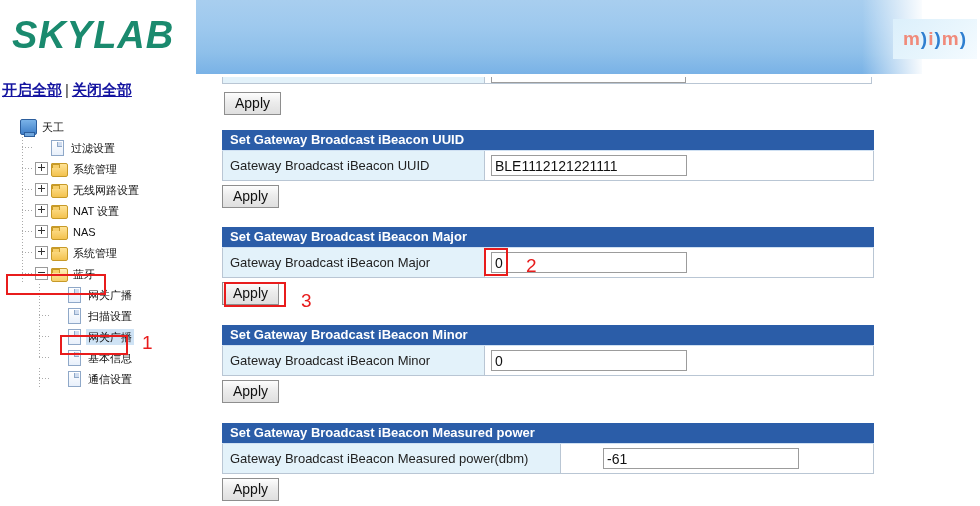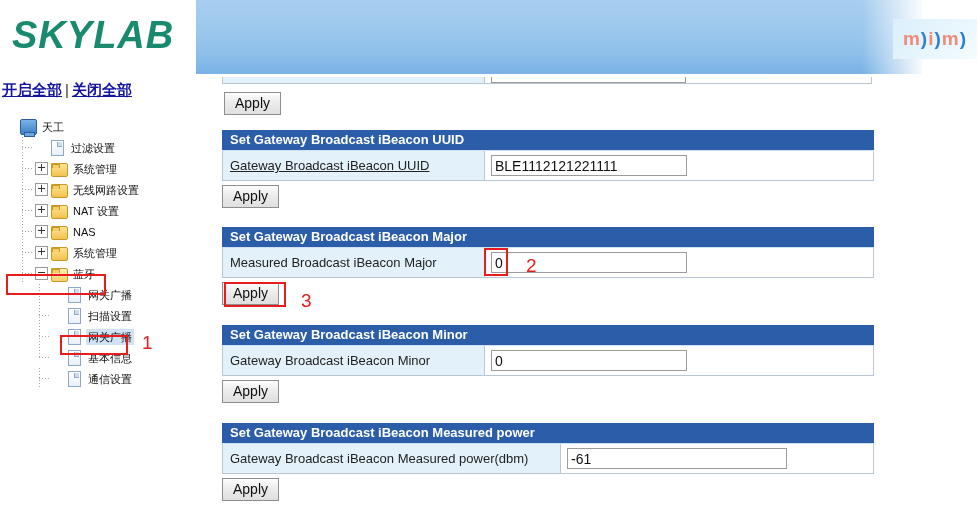--- a/index.html
+++ b/index.html
@@ -364,32 +364,32 @@
 
   <div id="clipped-row">
     <div class="cn"></div>
     <div class="ci"></div>
   </div>
   <button class="btn-apply" style="position:absolute;left:2px;top:10px;">Apply</button>
 
   <div class="sect" style="top:52px;">
     <div class="sect-head">Set Gateway Broadcast iBeacon UUID</div>
     <div class="row">
-      <div class="cellname" style="width:262px;text-decoration:underline;">Gateway Broadcast iBeacon UUID</div>
+      <div class="cellname" style="width:262px;">Gateway Broadcast iBeacon UUID</div>
       <div class="cellval">
         <input class="txt" style="width: 196px;" value="BLE1112121221111">
       </div>
     </div>
     <button class="btn-apply">Apply</button>
   </div>
 
   <div class="sect" style="top:149px;">
     <div class="sect-head">Set Gateway Broadcast iBeacon Major</div>
     <div class="row">
-      <div class="cellname" style="width:262px;">Measured Broadcast iBeacon Major</div>
+      <div class="cellname" style="width:262px;">Gateway Broadcast iBeacon Major</div>
       <div class="cellval">
         <input class="txt" style="width: 196px;" value="0">
       </div>
     </div>
     <button class="btn-apply">Apply</button>
   </div>
 
   <div class="sect" style="top:247px;">
     <div class="sect-head">Set Gateway Broadcast iBeacon Minor</div>
     <div class="row">
@@ -399,21 +399,21 @@
       </div>
     </div>
     <button class="btn-apply">Apply</button>
   </div>
 
   <div class="sect" style="top:345px;">
     <div class="sect-head">Set Gateway Broadcast iBeacon Measured power</div>
     <div class="row">
       <div class="cellname" style="width:338px;">Gateway Broadcast iBeacon Measured power(dbm)</div>
       <div class="cellval">
-        <input class="txt" style="width: 220px;" value="-61">
+        <input class="txt" style="width: 196px; margin-left: 36px;" value="-61">
       </div>
     </div>
     <button class="btn-apply">Apply</button>
   </div>
 </div>
 
 <div class="redbox" style="left:6px;top:274px;width:100px;height:21px;"></div>
 <div class="redbox" style="left:60px;top:335px;width:68px;height:20px;"></div>
 <div class="rednum" style="left:142px;top:332px;">1</div>
 

